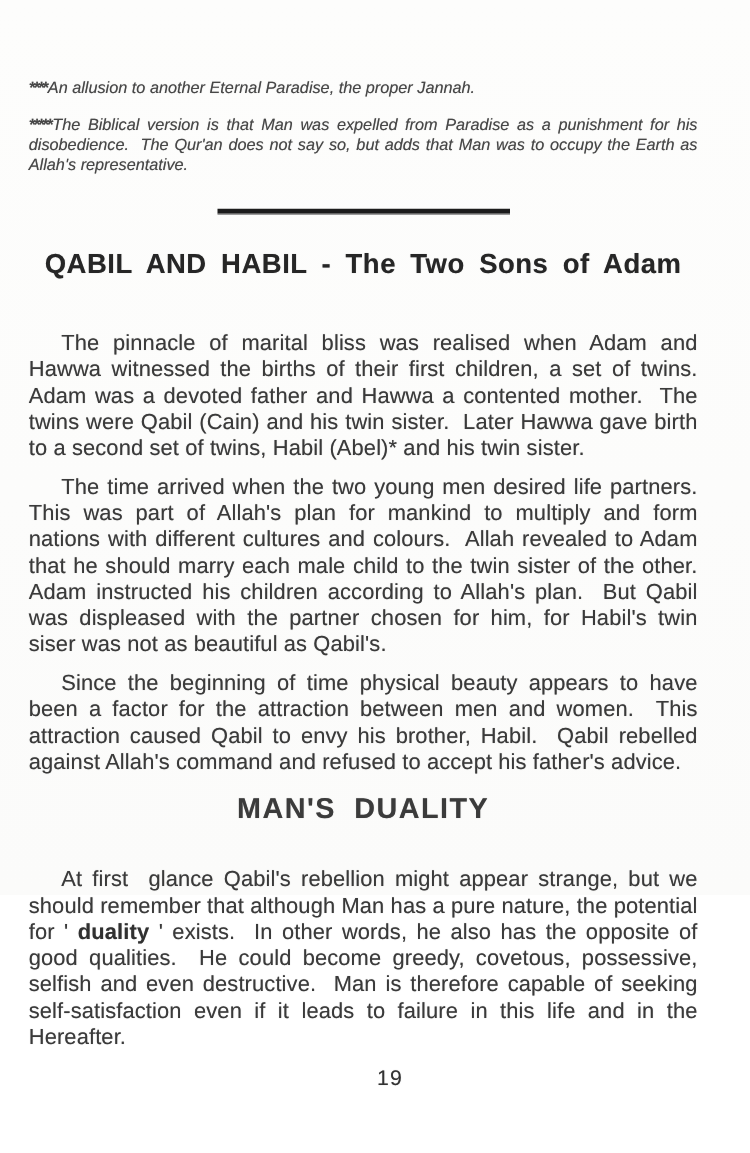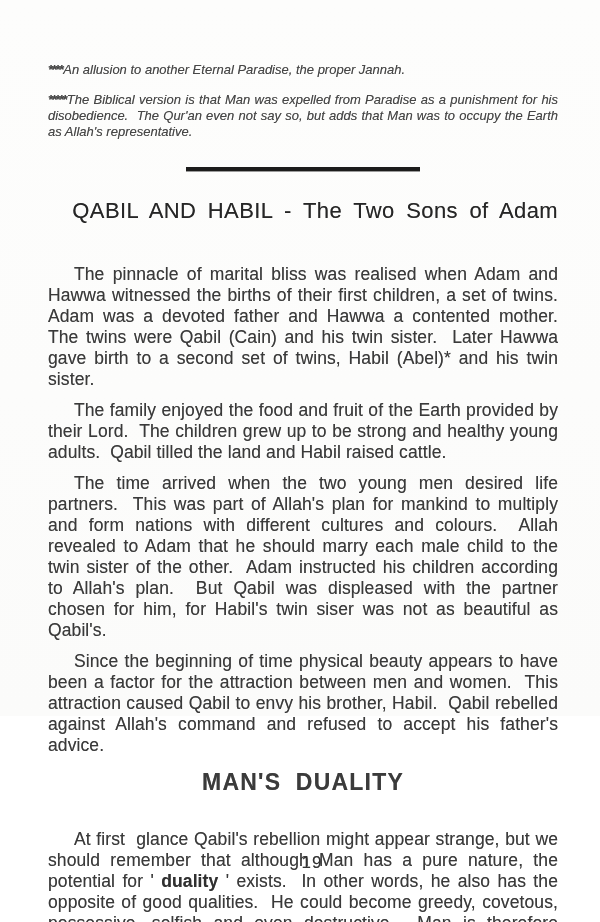--- a/index.html
+++ b/index.html
@@ -9,21 +9,21 @@
     height: 922px;
     font-family: "Liberation Sans", "DejaVu Sans", sans-serif;
     color: #363636;
     overflow: hidden;
   }
   .page {
     position: relative;
     width: 600px;
     height: 716px;
     background: linear-gradient(180deg, #fdfdfc 0%, #fcfcfb 55%, #fbfbfa 100%);
-    padding: 62px 42px 0 48px;
+    padding: 62px 42px 0 23px;
   }
   .scan-text {
     text-shadow: 0 0 0.6px rgba(70,70,70,0.55);
   }
   .footnote {
     font-style: italic;
     font-size: 13px;
     line-height: 16px;
     color: #474747;
     white-space: pre-wrap;
@@ -37,23 +37,23 @@
   }
   .divider {
     width: 234px;
     height: 2px;
     margin: 27px auto 0 auto;
     border-top: 4px solid #1c1c1c;
     border-bottom: 1px solid #9b9b9b;
   }
   h1.title {
     margin-top: 26px;
-    text-align: right;
+    text-align: center;
     font-size: 22px;
-    font-weight: 400;
+    font-weight: 700;
     letter-spacing: 0.4px;
     word-spacing: 5px;
     color: #262626;
     white-space: nowrap;
   }
   .body-para {
     font-size: 17.5px;
     line-height: 21px;
     text-align: justify;
     text-indent: 26px;
@@ -85,29 +85,28 @@
     color: #333333;
   }
 </style>
 </head>
 <body>
 
 <div class="page">
 
   <p class="footnote scan-text"><span class="fn-marker">****</span><span>An allusion to another Eternal Paradise, the proper Jannah.</span></p>
 
-  <p class="footnote justified scan-text"><span class="fn-marker">*****</span><span>The Biblical version is that Man was expelled from Paradise as a punishment for his disobedience.  The Qur'an even not say so, but adds that Man was to occupy the Earth as Allah's representative.</span></p>
+  <p class="footnote justified scan-text"><span class="fn-marker">*****</span><span>The Biblical version is that Man was expelled from Paradise as a punishment for his disobedience.  The Qur'an does not say so, but adds that Man was to occupy the Earth as Allah's representative.</span></p>
 
   <div class="divider"></div>
 
   <h1 class="title scan-text">QABIL AND HABIL - The Two Sons of Adam</h1>
 
   <p class="body-para first scan-text">The pinnacle of marital bliss was realised when Adam and Hawwa witnessed the births of their first children, a set of twins.  Adam was a devoted father and Hawwa a contented mother.  The twins were Qabil (Cain) and his twin sister.  Later Hawwa gave birth to a second set of twins, Habil (Abel)* and his twin sister.</p>
 
-  <p class="body-para scan-text">The family enjoyed the food and fruit of the Earth provided by their Lord.  The children grew up to be strong and healthy young adults.  Qabil tilled the land and Habil raised cattle.</p>
 
   <p class="body-para scan-text">The time arrived when the two young men desired life partners.  This was part of Allah's plan for mankind to multiply and form nations with different cultures and colours.  Allah revealed to Adam that he should marry each male child to the twin sister of the other.  Adam instructed his children according to Allah's plan.  But Qabil was displeased with the partner chosen for him, for Habil's twin siser was not as beautiful as Qabil's.</p>
 
   <p class="body-para scan-text">Since the beginning of time physical beauty appears to have been a factor for the attraction between men and women.  This attraction caused Qabil to envy his brother, Habil.  Qabil rebelled against Allah's command and refused to accept his father's advice.</p>
 
   <h2 class="subtitle scan-text">MAN'S DUALITY</h2>
 
   <p class="body-para scan-text"><span>At first  glance Qabil's rebellion might appear strange, but we should remember that although Man has a pure nature, the potential for ' </span><span class="bold-word">duality</span><span> ' exists.  In other words, he also has the opposite of good qualities.  He could become greedy, covetous, possessive, selfish and even destructive.  Man is therefore capable of seeking self-satisfaction even if it leads to failure in this life and in the Hereafter.</span></p>
 
   <div class="page-number scan-text">19</div>

